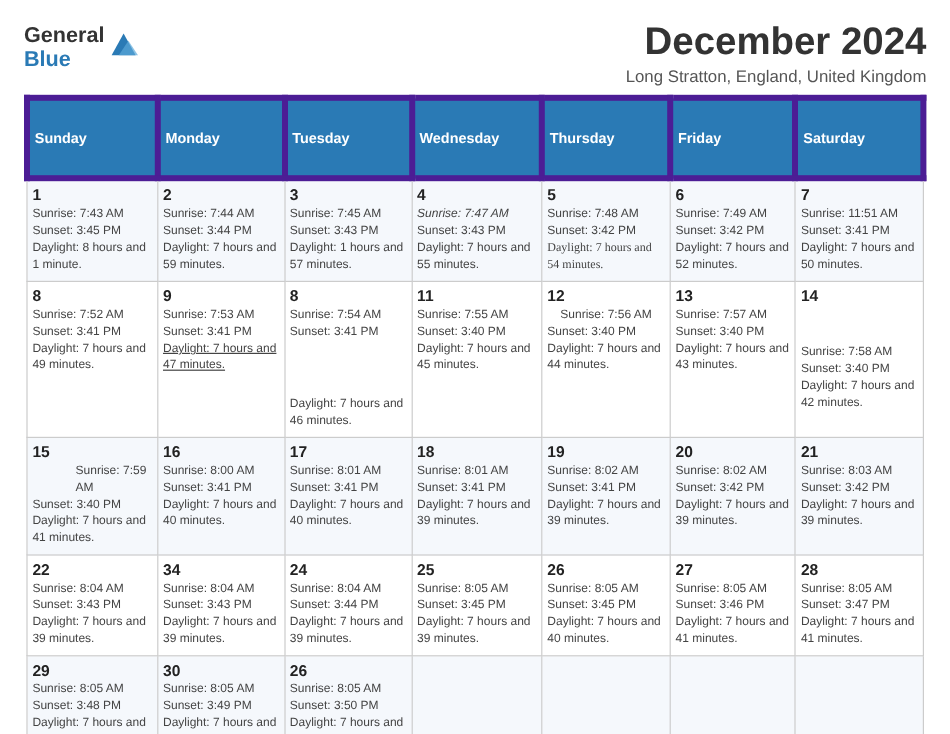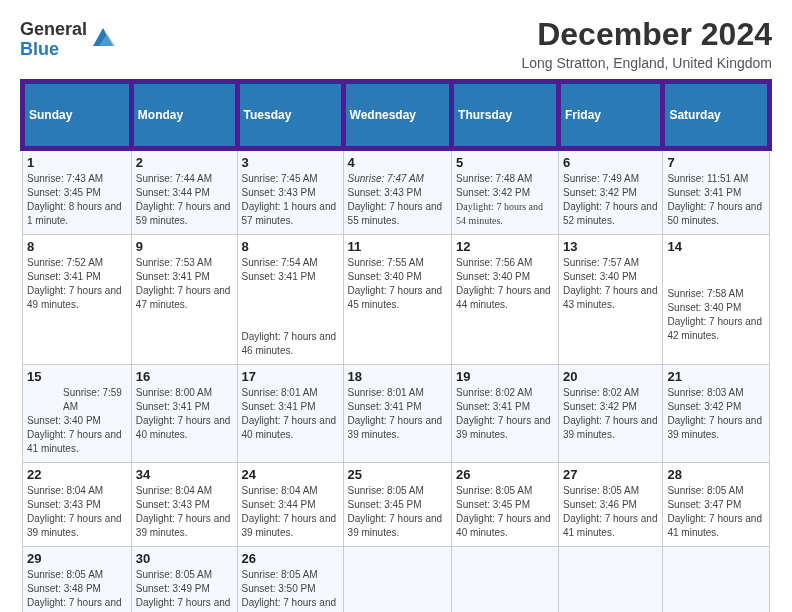--- a/index.html
+++ b/index.html
@@ -188,21 +188,21 @@
             <span style="display: block;">Sunrise: 7:52 AM</span>
             <span style="display: block;">Sunset: 3:41 PM</span>
             <span style="display: block;">Daylight: 7 hours and 49 minutes.</span>
           </div>
         </td>
         <td>
           <span class="day-num">9</span>
           <div class="day-info">
             <span style="display: block;">Sunrise: 7:53 AM</span>
             <span style="display: block;">Sunset: 3:41 PM</span>
-            <span style="display: block;">Daylight: 7 hours and 47 minutes.</span>
+            <span style="display: block; text-decoration: underline;">Daylight: 7 hours and 47 minutes.</span>
           </div>
         </td>
         <td>
           <span class="day-num">8</span>
           <div class="day-info">
             <span style="display: block;">Sunrise: 7:54 AM</span>
             <span style="display: block;">Sunset: 3:41 PM</span>
             <span style="display: block; margin-top: 46px;">Daylight: 7 hours and 46 minutes.</span>
           </div>
         </td>
@@ -210,21 +210,21 @@
           <span class="day-num">11</span>
           <div class="day-info">
             <span style="display: block;">Sunrise: 7:55 AM</span>
             <span style="display: block;">Sunset: 3:40 PM</span>
             <span style="display: block;">Daylight: 7 hours and 45 minutes.</span>
           </div>
         </td>
         <td>
           <span class="day-num">12</span>
           <div class="day-info">
-            <span style="display: block;">Sunrise: 7:56 AM</span>
+            <span style="display: block; text-align: center;">Sunrise: 7:56 AM</span>
             <span style="display: block;">Sunset: 3:40 PM</span>
             <span style="display: block;">Daylight: 7 hours and 44 minutes.</span>
           </div>
         </td>
         <td>
           <span class="day-num">13</span>
           <div class="day-info">
             <span style="display: block;">Sunrise: 7:57 AM</span>
             <span style="display: block;">Sunset: 3:40 PM</span>
             <span style="display: block;">Daylight: 7 hours and 43 minutes.</span>

